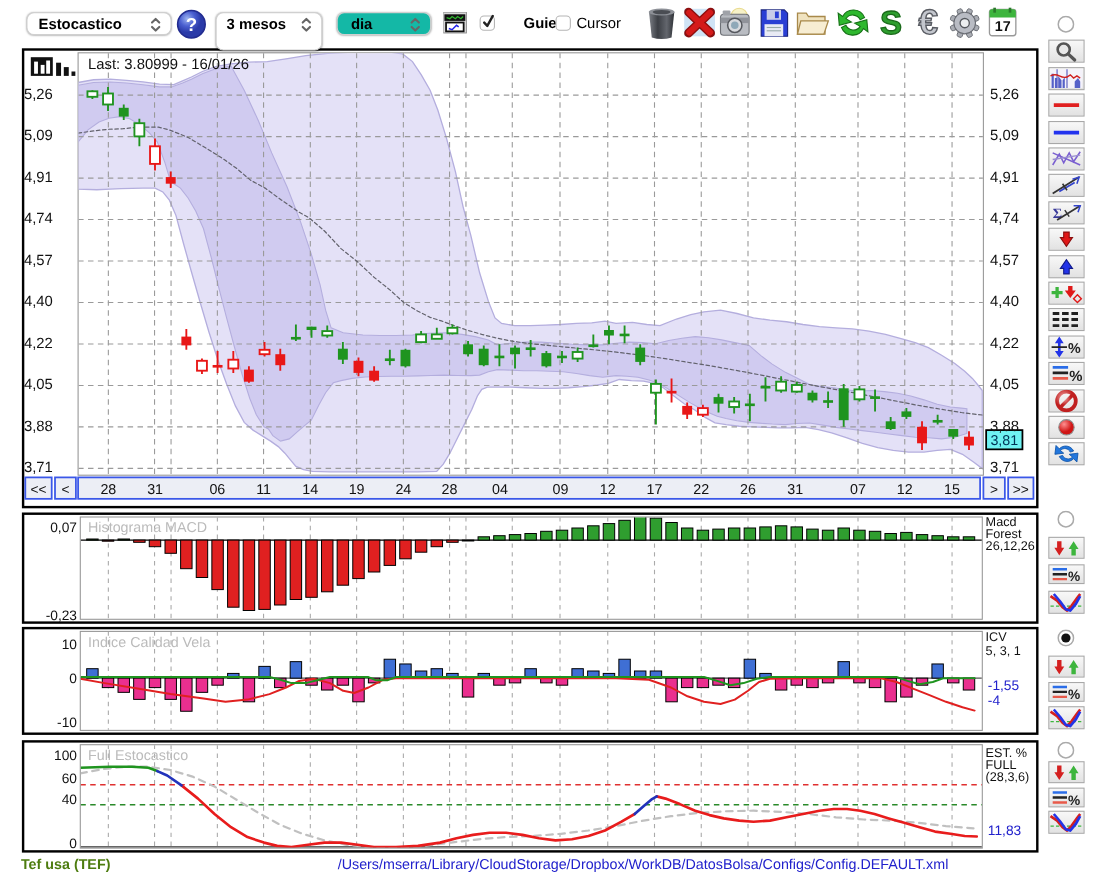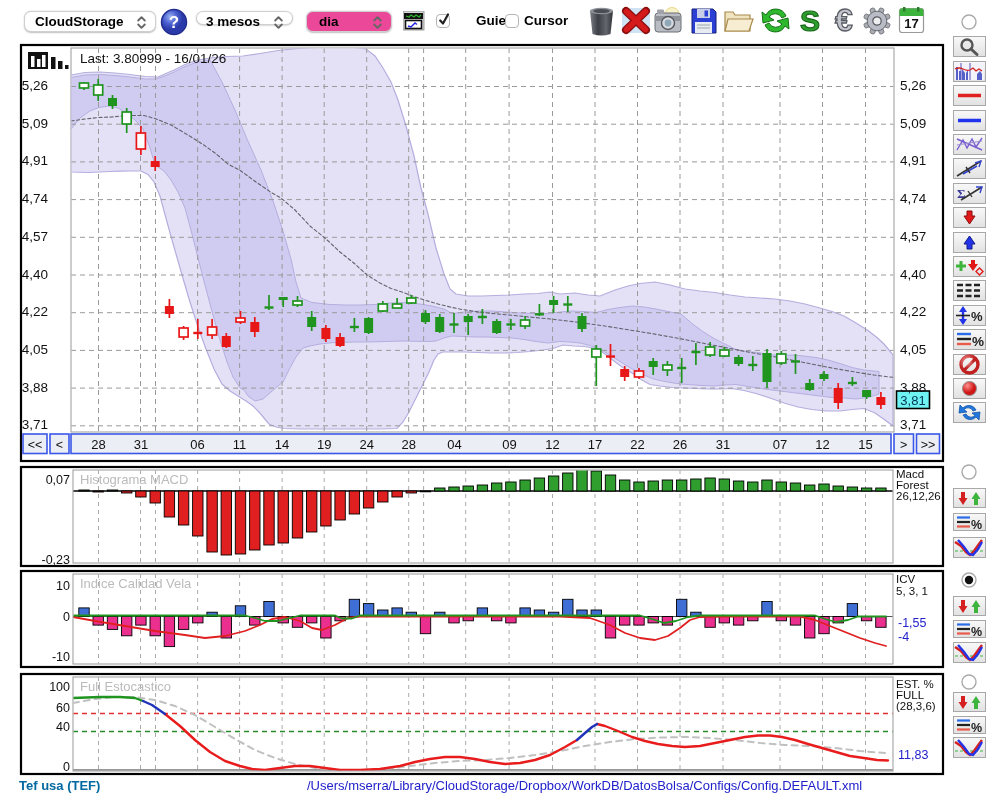--- a/index.html
+++ b/index.html
@@ -445,63 +445,63 @@
     <text x="70" y="712" font-size="12.5" fill="#111" text-anchor="end" font-weight="400" font-family="Liberation Sans, sans-serif">60</text>
     <text x="70" y="731" font-size="12.5" fill="#111" text-anchor="end" font-weight="400" font-family="Liberation Sans, sans-serif">40</text>
     <text x="70" y="771" font-size="12.5" fill="#111" text-anchor="end" font-weight="400" font-family="Liberation Sans, sans-serif">0</text>
     <text x="80" y="691" font-size="13" fill="#bbbbbb" text-anchor="start" font-weight="400" font-family="Liberation Sans, sans-serif">Full Estocastico</text>
     <text x="896" y="688" font-size="11.5" fill="#111" text-anchor="start" font-weight="400" font-family="Liberation Sans, sans-serif">EST. %</text>
     <text x="896" y="699" font-size="11.5" fill="#111" text-anchor="start" font-weight="400" font-family="Liberation Sans, sans-serif">FULL</text>
     <text x="896" y="710" font-size="11.5" fill="#111" text-anchor="start" font-weight="400" font-family="Liberation Sans, sans-serif">(28,3,6)</text>
     <text x="898" y="759" font-size="12.5" fill="#2222cc" text-anchor="start" font-weight="400" font-family="Liberation Sans, sans-serif">11,83</text>
   </svg>
 <div style="position:absolute;left:24px;top:11px;width:132px;height:21px;background:#fff;border:1px solid #d0d0d0;border-radius:7px;box-shadow:0 0.5px 1.5px rgba(0,0,0,0.25)">
-<span style="position:absolute;left:10px;top:2px;font-size:13.5px;font-weight:600;color:#000">CloudStorage</span>
+<span style="position:absolute;left:10px;top:2px;font-size:13.5px;font-weight:600;color:#000">Estocastico</span>
 <svg width="11" height="15" style="position:absolute;right:8px;top:3px">
       <path d="M2.2,5.5 L5.5,2.2 L8.8,5.5 M2.2,9.5 L5.5,12.8 L8.8,9.5" fill="none" stroke="#666" stroke-width="1.9" stroke-linecap="round" stroke-linejoin="round"></path>
     </svg>
 </div>
 <svg width="30" height="30" style="position:absolute;left:160px;top:8px">
 <defs>
       <radialGradient id="hg" cx="35%" cy="30%">
         <stop offset="0%" stop-color="#9db4f0"></stop>
         <stop offset="55%" stop-color="#4a5fd0"></stop>
         <stop offset="100%" stop-color="#2a3aa8"></stop>
       </radialGradient>
     </defs>
 <circle cx="14" cy="14" r="12.5" fill="url(#hg)" stroke="#222c90" stroke-width="1.5"></circle>
 <text x="14" y="20" font-size="17" font-weight="700" fill="#fff" text-anchor="middle" font-family="Liberation Sans, sans-serif">?</text>
   </svg>
-<div style="position:absolute;left:196px;top:11px;width:97px;height:14px;background:#fff;border:1px solid #d0d0d0;border-radius:7px;box-shadow:0 0.5px 1.5px rgba(0,0,0,0.25)">
+<div style="position:absolute;left:196px;top:11px;width:97px;height:35px;background:#fff;border:1px solid #d0d0d0;border-radius:7px;box-shadow:0 0.5px 1.5px rgba(0,0,0,0.25)">
 <span style="position:absolute;left:9px;top:2px;font-size:13.5px;font-weight:600;color:#000">3 mesos</span>
 <svg width="11" height="15" style="position:absolute;right:8px;top:3px">
       <path d="M2.2,5.5 L5.5,2.2 L8.8,5.5 M2.2,9.5 L5.5,12.8 L8.8,9.5" fill="none" stroke="#666" stroke-width="1.9" stroke-linecap="round" stroke-linejoin="round"></path>
     </svg>
 </div>
-<div style="position:absolute;left:306px;top:11px;width:86px;height:21px;background:#ec4899;border:1px solid #d0d0d0;border-radius:7px;box-shadow:0 0.5px 1.5px rgba(0,0,0,0.25)">
+<div style="position:absolute;left:306px;top:11px;width:86px;height:21px;background:#14b8a6;border:1px solid #d0d0d0;border-radius:7px;box-shadow:0 0.5px 1.5px rgba(0,0,0,0.25)">
 <span style="position:absolute;left:12px;top:2px;font-size:13.5px;font-weight:600;color:#000">dia</span>
 <svg width="11" height="15" style="position:absolute;right:8px;top:3px">
       <path d="M2.2,5.5 L5.5,2.2 L8.8,5.5 M2.2,9.5 L5.5,12.8 L8.8,9.5" fill="none" stroke="#666" stroke-width="1.9" stroke-linecap="round" stroke-linejoin="round"></path>
     </svg>
 </div>
 <svg width="22" height="21" style="position:absolute;left:403px;top:11px">
 <rect x="0" y="0" width="21" height="19" fill="#d8d8d8" stroke="#888" stroke-width="0.8"></rect>
 <rect x="1" y="2" width="19" height="6" fill="#111"></rect>
 <path d="M3,5 L6,6 L8,4 L11,6 L13,4 L16,6 L18,4" stroke="#2fb42f" stroke-width="1.2" fill="none"></path>
 <rect x="2.5" y="9.5" width="16" height="8" fill="#fff" stroke="#111" stroke-width="1.6"></rect>
 <path d="M5,15 L8,16 L12,12 L14,13.5" stroke="#2222e8" stroke-width="1.4" fill="none"></path>
 </svg>
 <div style="position:absolute;left:436px;top:14px;width:14px;height:14px;background:#fff;border:1.5px solid #b5b5b5;border-radius:4px"></div>
 <svg width="14" height="14" style="position:absolute;left:437px;top:13px">
     <path d="M3.2,7.5 L6,10.5 L11,1.5" stroke="#222" stroke-width="2.2" fill="none" stroke-linecap="round" stroke-linejoin="round"></path>
   </svg>
 <span style="position:absolute;left:476px;top:13px;font-size:13.5px;font-weight:600;color:#000">Guies</span>
 <div style="position:absolute;left:505px;top:14px;width:14px;height:14px;background:#fff;border:1.5px solid #b5b5b5;border-radius:4px"></div>
 <svg width="14" height="14" style="position:absolute;left:506px;top:13px"></svg>
-<span style="position:absolute;left:524px;top:13px;font-size:13.5px;font-weight:700;color:#000">Cursor</span>
+<span style="position:absolute;left:524px;top:13px;font-size:13.5px;font-weight:400;color:#000">Cursor</span>
 <svg width="1000" height="40" style="position:absolute;left:0;top:0">
     <g transform="translate(588,5)">
 <defs>
         <linearGradient id="tg" x1="0" y1="0" x2="1" y2="0">
           <stop offset="0%" stop-color="#7b7e85"></stop>
           <stop offset="35%" stop-color="#3c3f45"></stop>
           <stop offset="70%" stop-color="#63666d"></stop>
           <stop offset="100%" stop-color="#2e3136"></stop>
         </linearGradient>
       </defs>
@@ -728,16 +728,16 @@
     <line x1="4" y1="9" x2="17" y2="9" stroke="#222" stroke-width="2.2"></line>
     <line x1="4" y1="13.5" x2="17" y2="13.5" stroke="#e85a4a" stroke-width="2.2"></line>
     <text x="18" y="15.5" font-size="12.5" font-weight="600" fill="#222" font-family="Liberation Sans, sans-serif">%</text>
   </svg>
 <div style="position:absolute;left:953px;top:737px;width:33px;height:21px;background:linear-gradient(#f8f8f8,#e2e2e2);border:1px solid #a8a8a8"></div>
 <svg width="33" height="21" style="position:absolute;left:953px;top:737px">
     <line x1="2" y1="14" x2="31" y2="14" stroke="#3db53d" stroke-width="1.2" stroke-dasharray="3,2"></line>
     <path d="M2,5 L8,9 L13,15 L17,18 L21,14 L26,7 L29,3" stroke="#d42020" stroke-width="2.4" fill="none"></path>
     <path d="M5,3 L11,10 L16,17 L20,18 L25,12 L29,5" stroke="#2233e8" stroke-width="2.4" fill="none"></path>
   </svg>
-<span style="position:absolute;left:19px;top:778px;font-size:13px;font-weight:700;color:#0369a1">Tef usa (TEF)</span>
+<span style="position:absolute;left:19px;top:778px;font-size:13px;font-weight:700;color:#4d7c0f">Tef usa (TEF)</span>
 <span style="position:absolute;left:307px;top:778px;font-size:13px;font-weight:400;color:#2121cc">/Users/mserra/Library/CloudStorage/Dropbox/WorkDB/DatosBolsa/Configs/Config.DEFAULT.xml</span>
 <div style="position:absolute;left:919px;top:816px;width:69px;height:19px;background:#404040;border:1px solid #990000">
     <span style="position:absolute;left:8px;top:2px;font-size:13px;font-weight:700;color:#fff">OFF</span>
   </div>
 </body></html>

